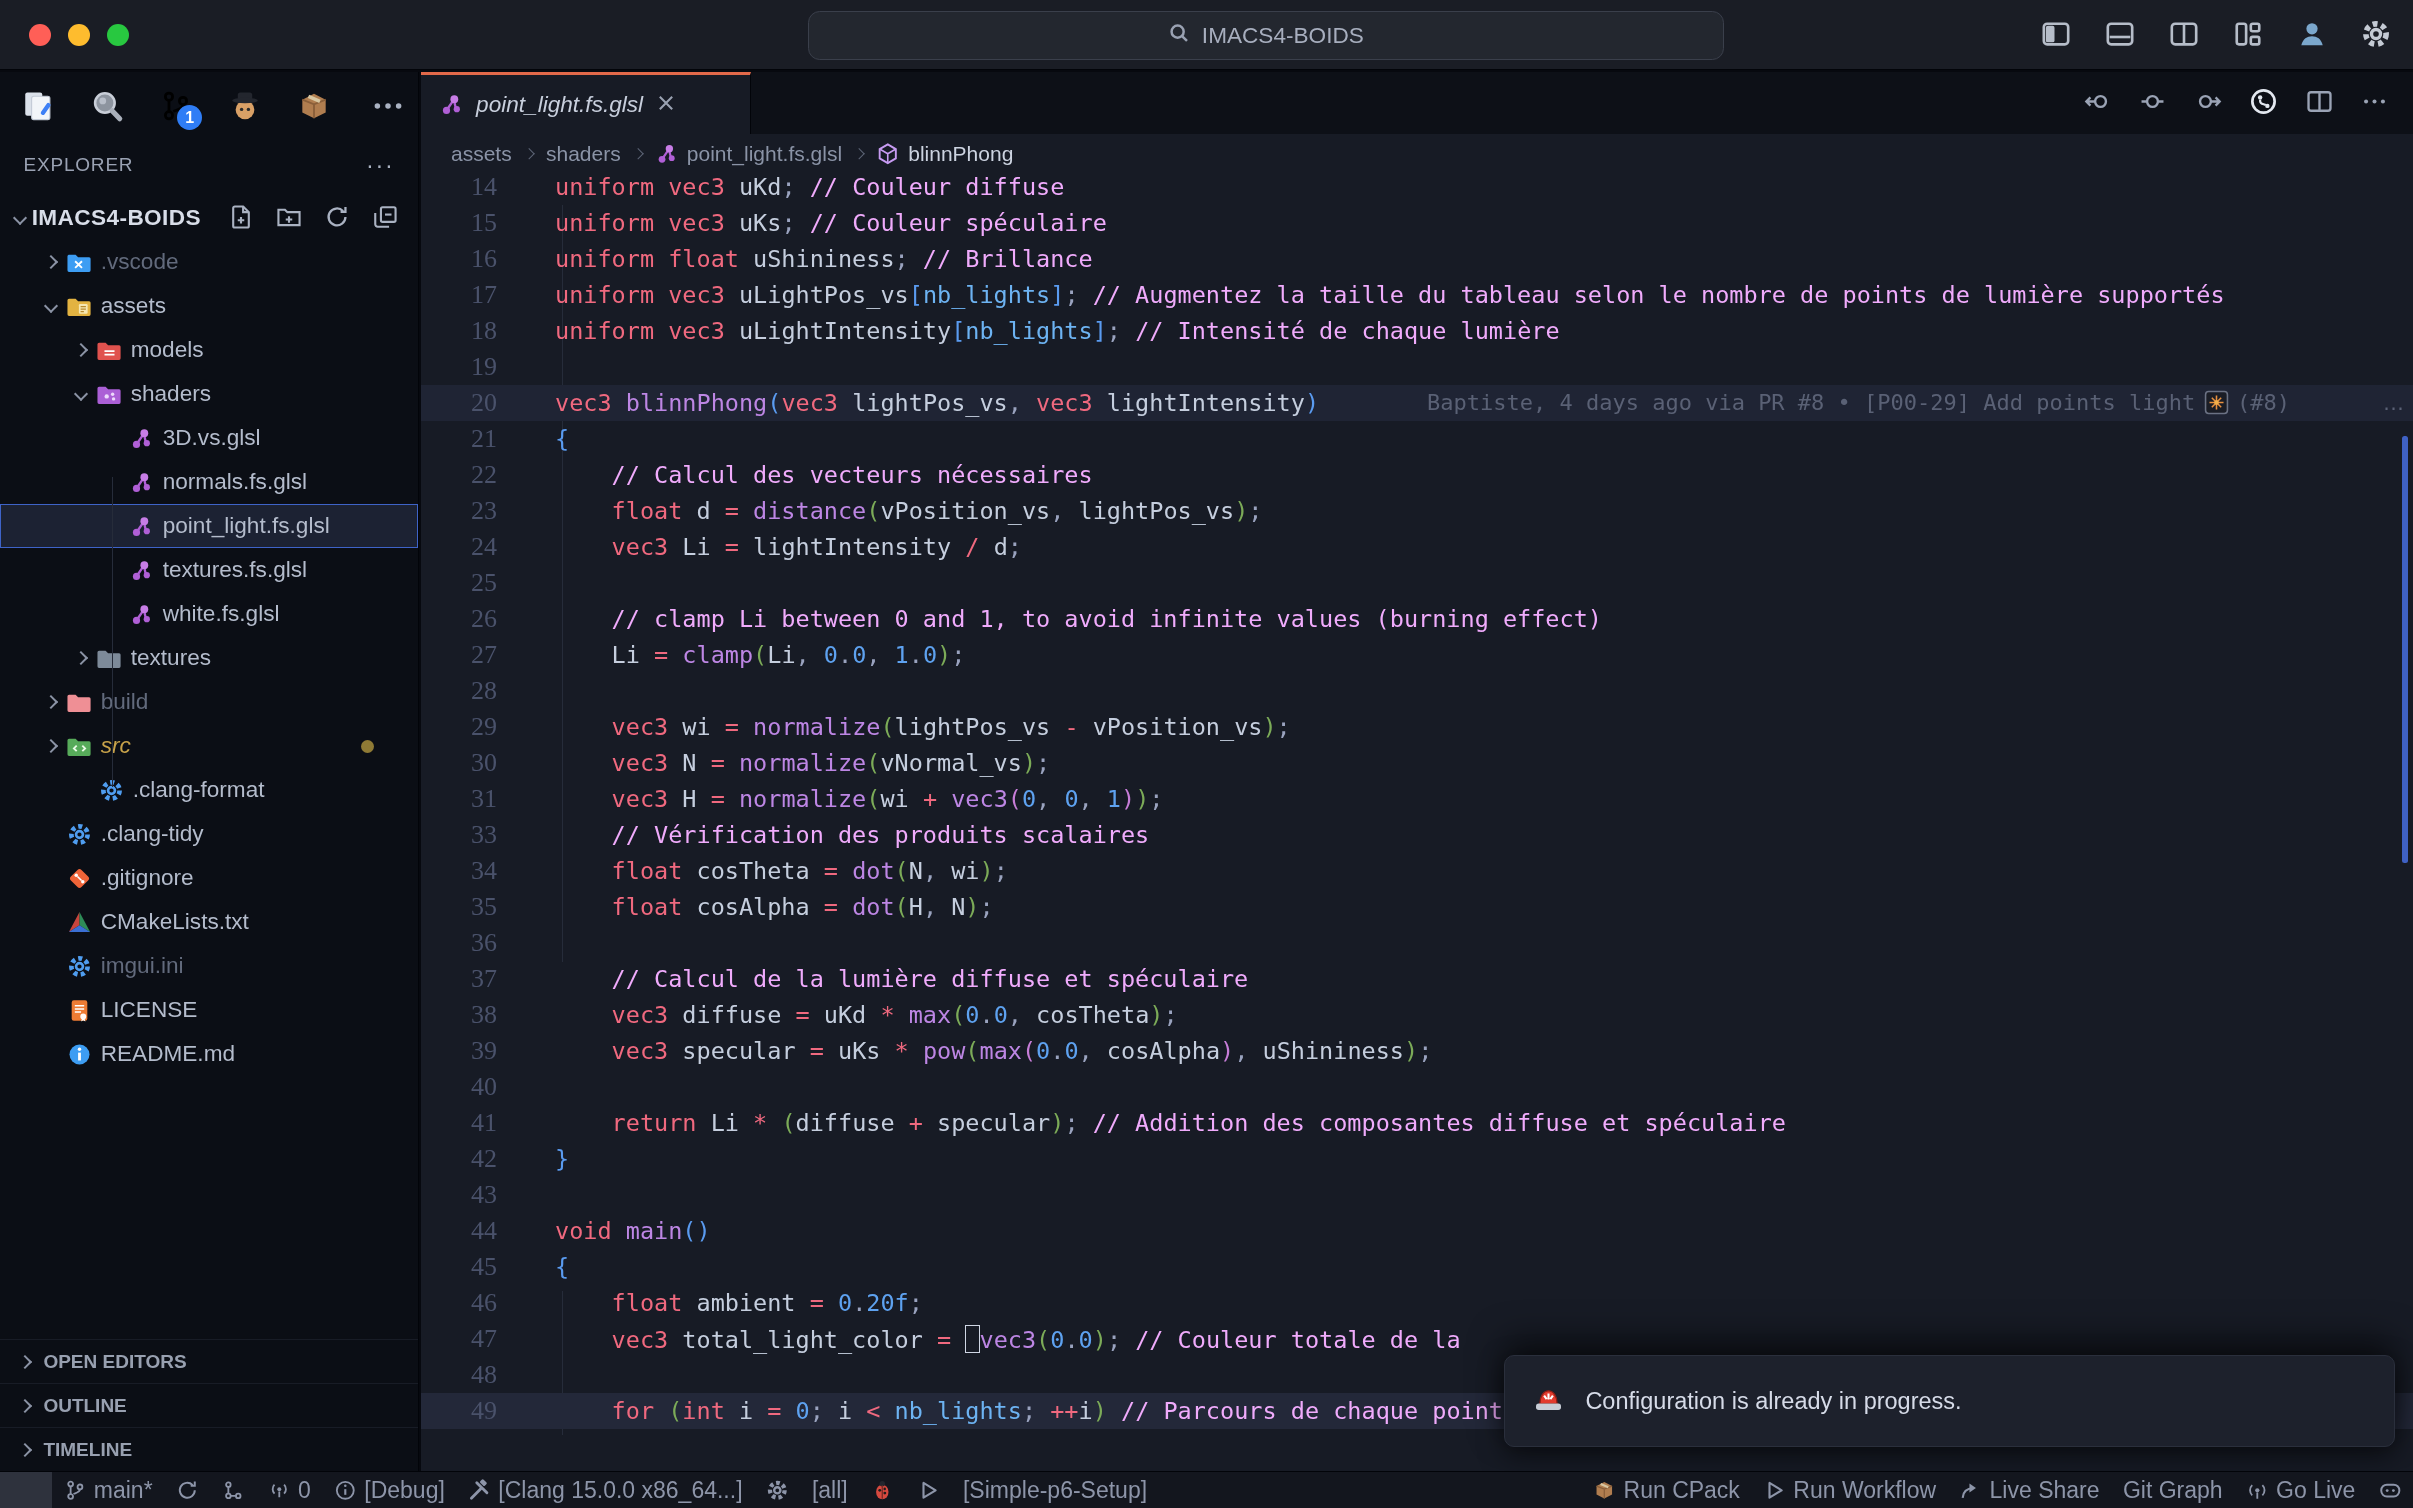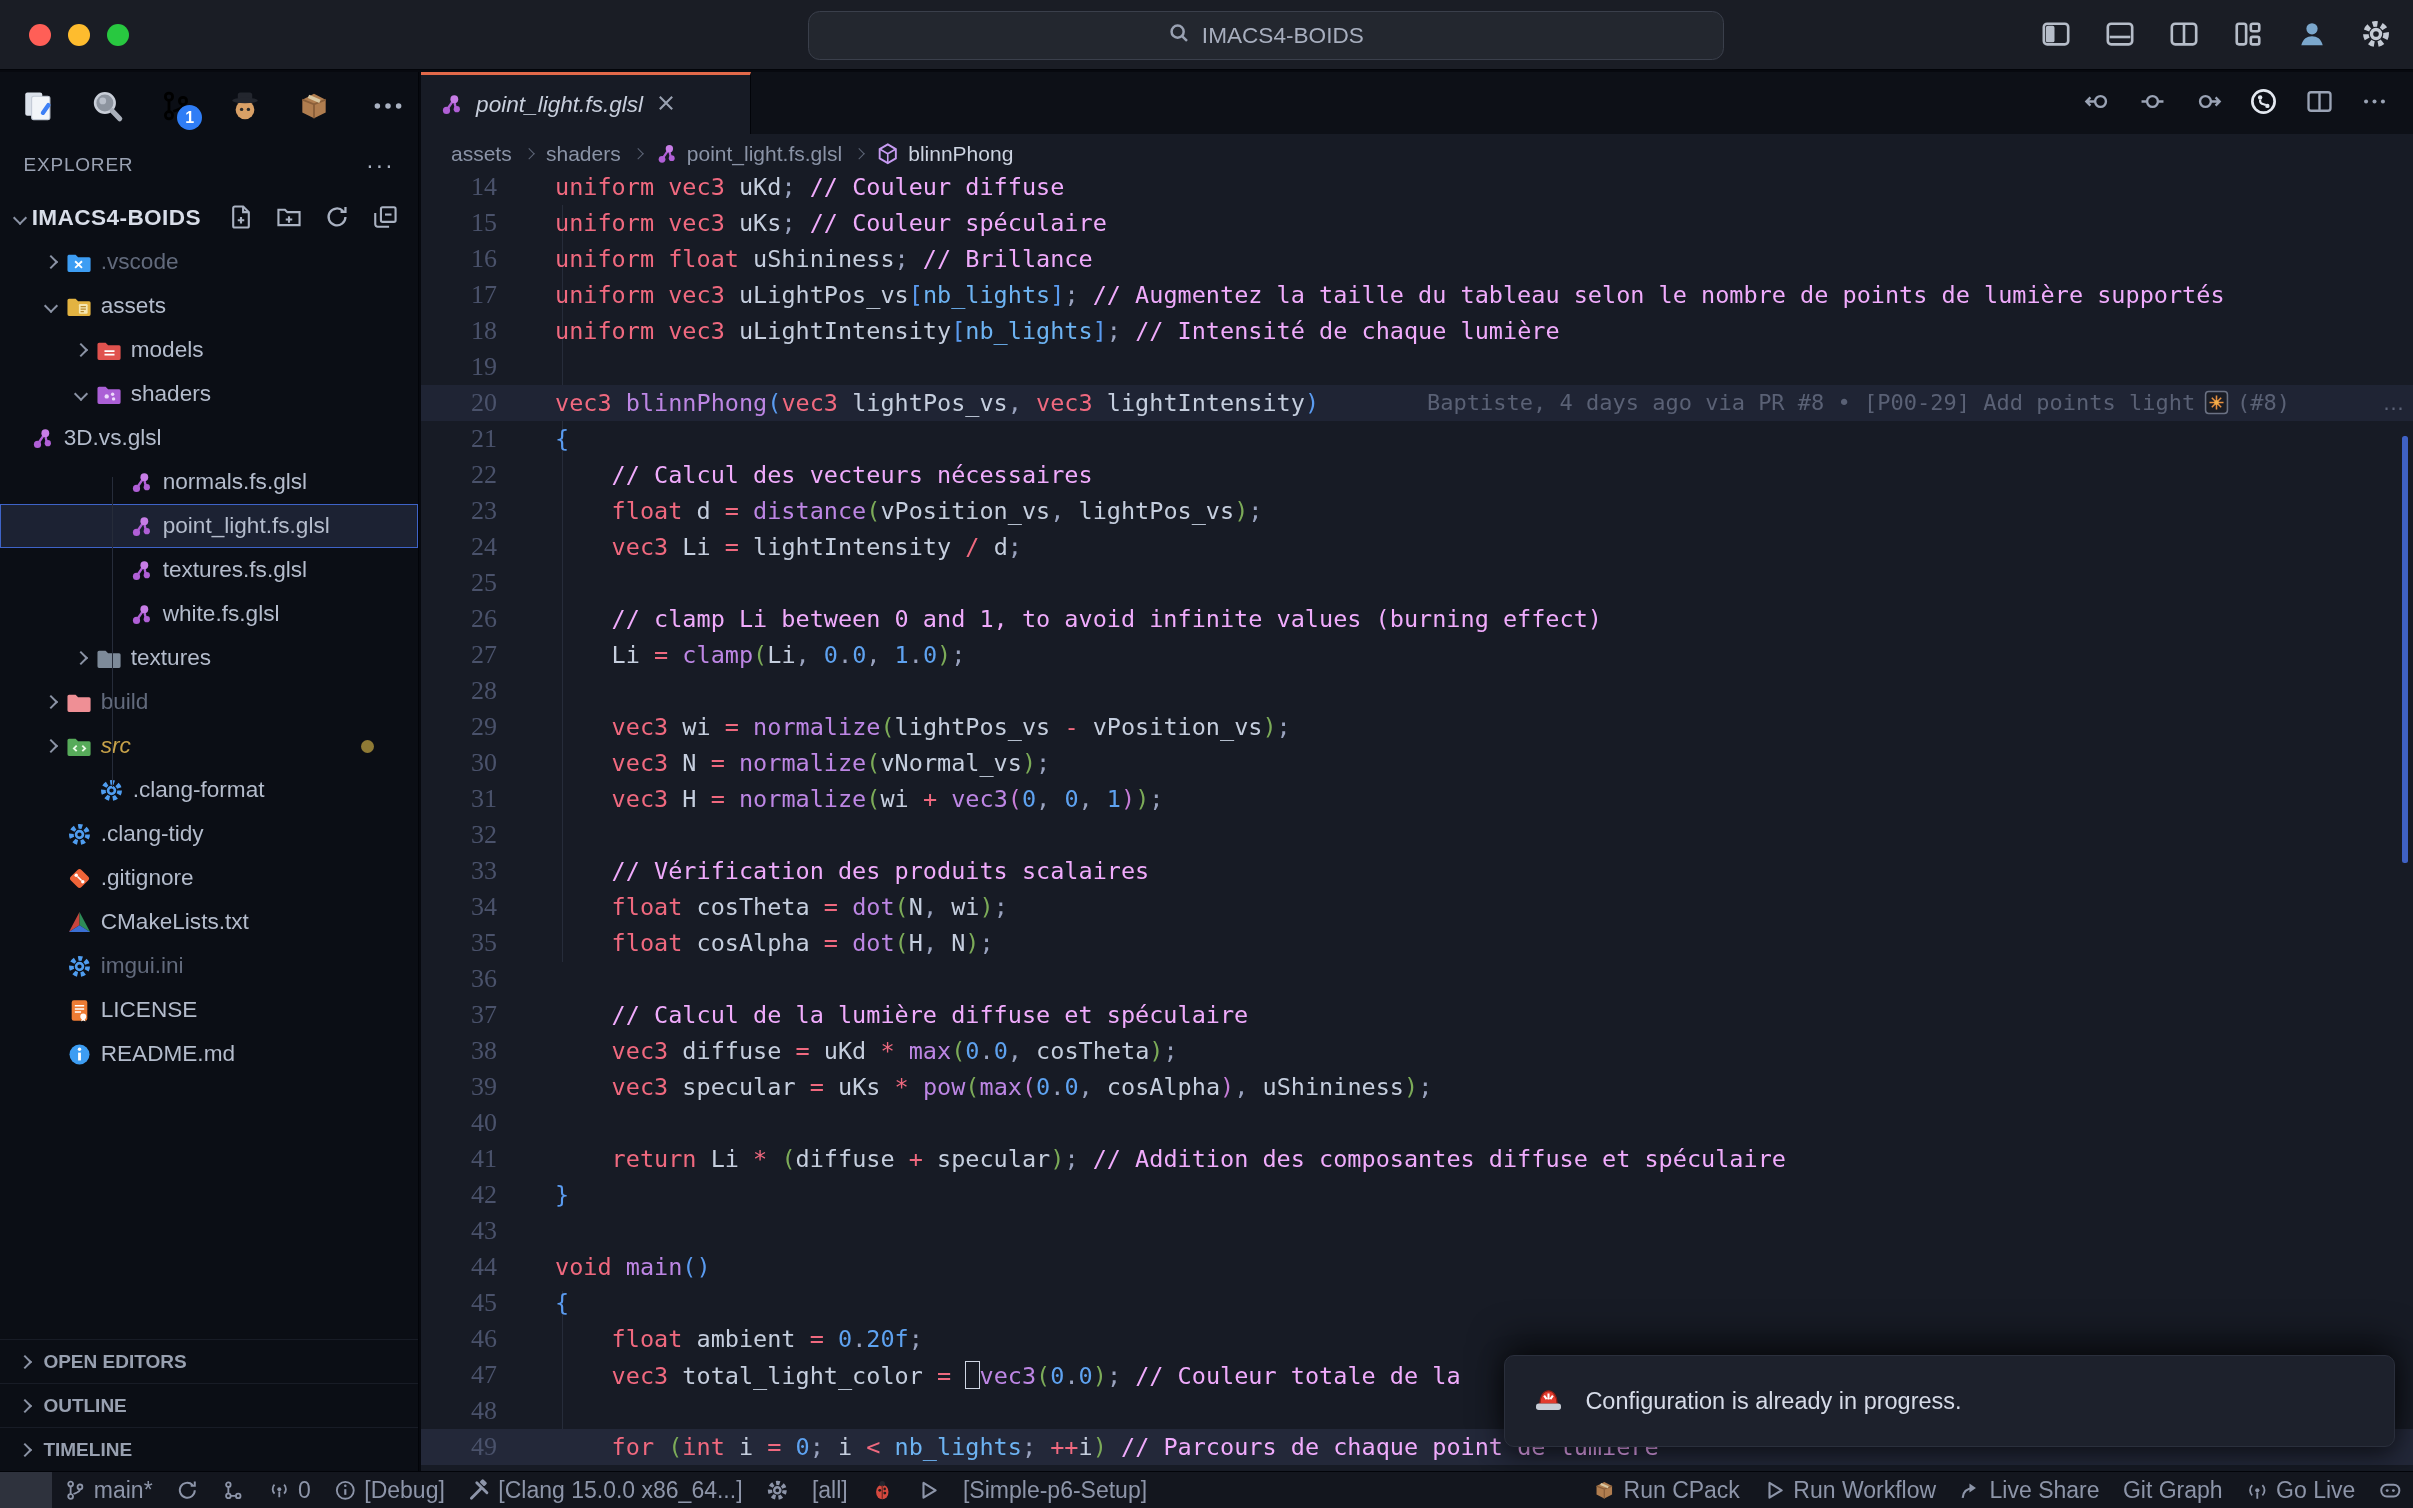--- a/index.html
+++ b/index.html
@@ -303,21 +303,21 @@
           <span class="ficon">
             <svg viewBox="0 0 16 16">
               <path d="M1.3 3h4.2l1.6 1.6h7a1 1 0 0 1 1 1V13a1 1 0 0 1-1 1H1.3a1 1 0 0 1-1-1V4a1 1 0 0 1 1-1z" fill="#ab5fd6"></path>
               <circle cx="6.2" cy="9.2" r="1.4" fill="#ecd9fb"></circle>
               <circle cx="10" cy="7.8" r="1.1" fill="#ecd9fb"></circle>
               <circle cx="10.6" cy="10.8" r="1.1" fill="#ecd9fb"></circle>
             </svg>
           </span>
           <span>shaders</span>
         </div>
-        <div class="tree-row " style="">
+        <div class="tree-row " style="padding-left: 99px;">
           <span class="chev"></span>
           <span class="ficon">
             <svg viewBox="0 0 16 16">
               <path d="M5.2 11.2L9.4 5M10.8 10.6L9.6 5.4" stroke="#b05fd6" stroke-width="1.5"></path>
               <circle cx="4.8" cy="11.8" r="2.3" fill="#b05fd6"></circle>
               <circle cx="9.8" cy="4.6" r="2.5" fill="#c77de6"></circle>
               <circle cx="11.4" cy="11" r="2" fill="#b05fd6"></circle>
             </svg>
           </span>
           <span>3D.vs.glsl</span>
@@ -596,21 +596,20 @@
           <div class="line"><span class="ln">22</span><span class="ct"><span>    </span><span class="c">// Calcul des vecteurs nécessaires</span></span></div>
           <div class="line"><span class="ln">23</span><span class="ct"><span>    </span><span class="k">float </span><span>d </span><span class="o">= </span><span class="f">distance</span><span class="g">(</span><span>vPosition_vs</span><span class="pn">, </span><span>lightPos_vs</span><span class="g">)</span><span class="pn">;</span></span></div>
           <div class="line"><span class="ln">24</span><span class="ct"><span>    </span><span class="k">vec3 </span><span>Li </span><span class="o">= </span><span>lightIntensity </span><span class="o">/ </span><span>d</span><span class="pn">;</span></span></div>
           <div class="line"><span class="ln">25</span><span class="ct"></span></div>
           <div class="line"><span class="ln">26</span><span class="ct"><span>    </span><span class="c">// clamp Li between 0 and 1, to avoid infinite values (burning effect)</span></span></div>
           <div class="line"><span class="ln">27</span><span class="ct"><span>    </span><span>Li </span><span class="o">= </span><span class="f">clamp</span><span class="g">(</span><span>Li</span><span class="pn">, </span><span class="n">0</span><span class="pn">.</span><span class="n">0</span><span class="pn">, </span><span class="n">1</span><span class="pn">.</span><span class="n">0</span><span class="g">)</span><span class="pn">;</span></span></div>
           <div class="line"><span class="ln">28</span><span class="ct"></span></div>
           <div class="line"><span class="ln">29</span><span class="ct"><span>    </span><span class="k">vec3 </span><span>wi </span><span class="o">= </span><span class="f">normalize</span><span class="g">(</span><span>lightPos_vs </span><span class="o">- </span><span>vPosition_vs</span><span class="g">)</span><span class="pn">;</span></span></div>
           <div class="line"><span class="ln">30</span><span class="ct"><span>    </span><span class="k">vec3 </span><span>N </span><span class="o">= </span><span class="f">normalize</span><span class="g">(</span><span>vNormal_vs</span><span class="g">)</span><span class="pn">;</span></span></div>
           <div class="line"><span class="ln">31</span><span class="ct"><span>    </span><span class="k">vec3 </span><span>H </span><span class="o">= </span><span class="f">normalize</span><span class="g">(</span><span>wi </span><span class="o">+ </span><span class="f">vec3</span><span class="m">(</span><span class="n">0</span><span class="pn">, </span><span class="n">0</span><span class="pn">, </span><span class="n">1</span><span class="m">)</span><span class="g">)</span><span class="pn">;</span></span></div>
-          <div class="line"><span class="ln">32</span><span class="ct"></span></div>
           <div class="line"><span class="ln">33</span><span class="ct"><span>    </span><span class="c">// Vérification des produits scalaires</span></span></div>
           <div class="line"><span class="ln">34</span><span class="ct"><span>    </span><span class="k">float </span><span>cosTheta </span><span class="o">= </span><span class="f">dot</span><span class="g">(</span><span>N</span><span class="pn">, </span><span>wi</span><span class="g">)</span><span class="pn">;</span></span></div>
           <div class="line"><span class="ln">35</span><span class="ct"><span>    </span><span class="k">float </span><span>cosAlpha </span><span class="o">= </span><span class="f">dot</span><span class="g">(</span><span>H</span><span class="pn">, </span><span>N</span><span class="g">)</span><span class="pn">;</span></span></div>
           <div class="line"><span class="ln">36</span><span class="ct"></span></div>
           <div class="line"><span class="ln">37</span><span class="ct"><span>    </span><span class="c">// Calcul de la lumière diffuse et spéculaire</span></span></div>
           <div class="line"><span class="ln">38</span><span class="ct"><span>    </span><span class="k">vec3 </span><span>diffuse </span><span class="o">= </span><span>uKd </span><span class="o">* </span><span class="f">max</span><span class="g">(</span><span class="n">0</span><span class="pn">.</span><span class="n">0</span><span class="pn">, </span><span>cosTheta</span><span class="g">)</span><span class="pn">;</span></span></div>
           <div class="line"><span class="ln">39</span><span class="ct"><span>    </span><span class="k">vec3 </span><span>specular </span><span class="o">= </span><span>uKs </span><span class="o">* </span><span class="f">pow</span><span class="g">(</span><span class="f">max</span><span class="m">(</span><span class="n">0</span><span class="pn">.</span><span class="n">0</span><span class="pn">, </span><span>cosAlpha</span><span class="m">)</span><span class="pn">, </span><span>uShininess</span><span class="g">)</span><span class="pn">;</span></span></div>
           <div class="line"><span class="ln">40</span><span class="ct"></span></div>
           <div class="line"><span class="ln">41</span><span class="ct"><span>    </span><span class="k">return </span><span>Li </span><span class="o">* </span><span class="g">(</span><span>diffuse </span><span class="o">+ </span><span>specular</span><span class="g">)</span><span class="pn">; </span><span class="c">// Addition des composantes diffuse et spéculaire</span></span></div>
           <div class="line"><span class="ln">42</span><span class="ct"><span class="b">}</span></span></div>

